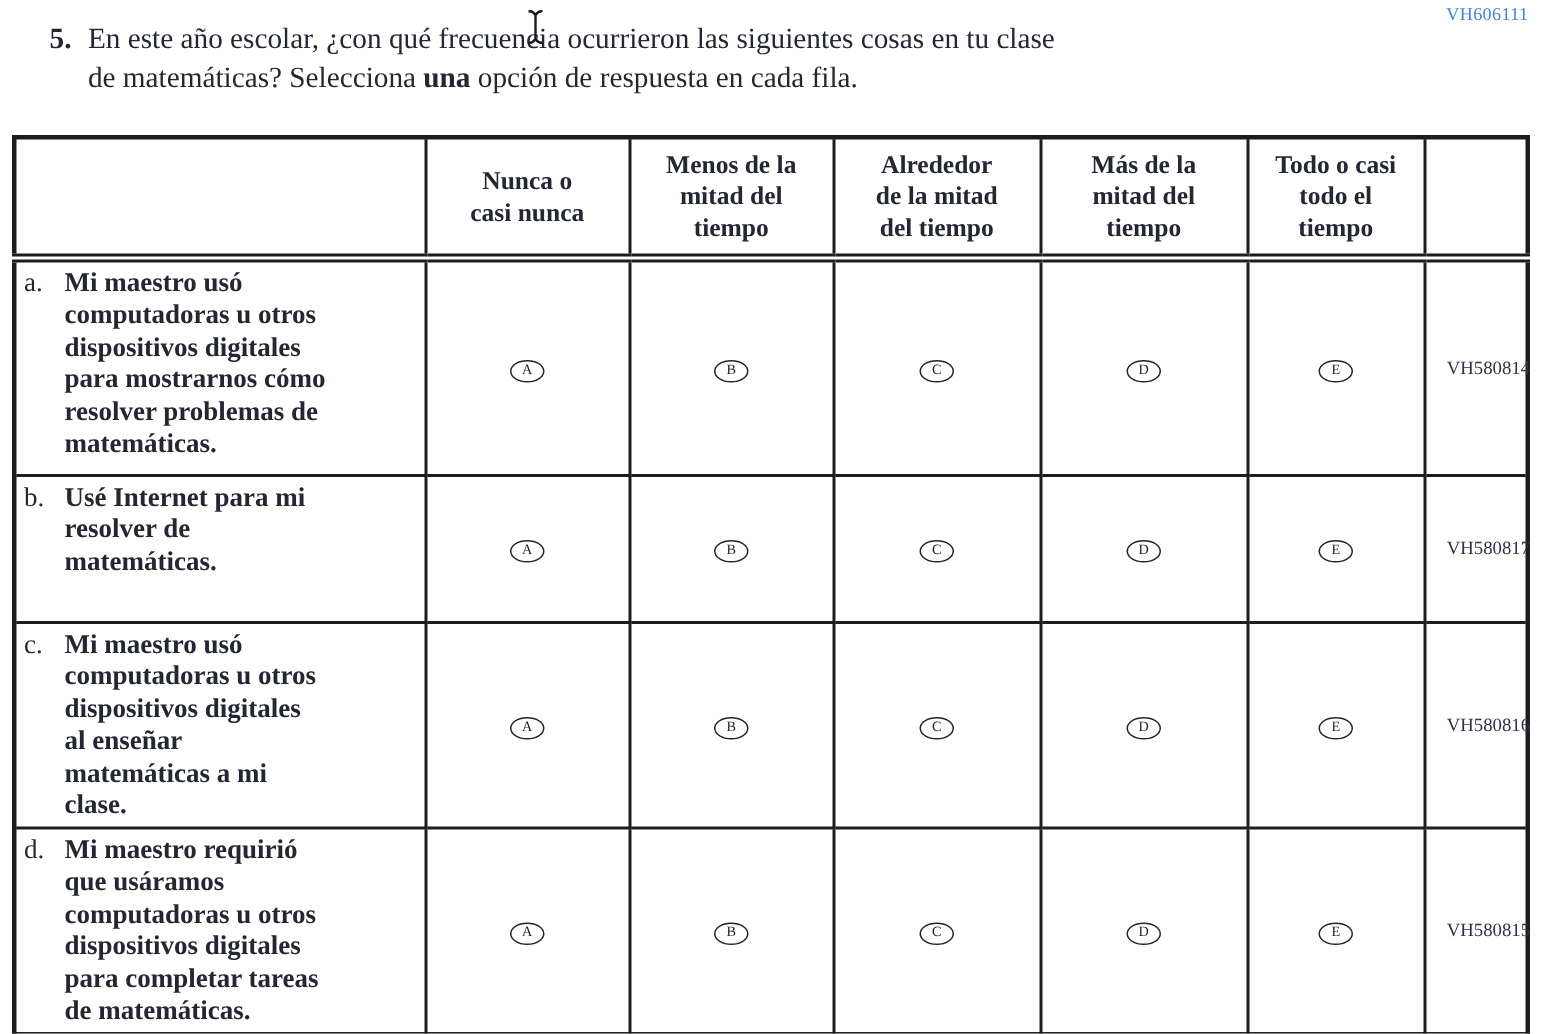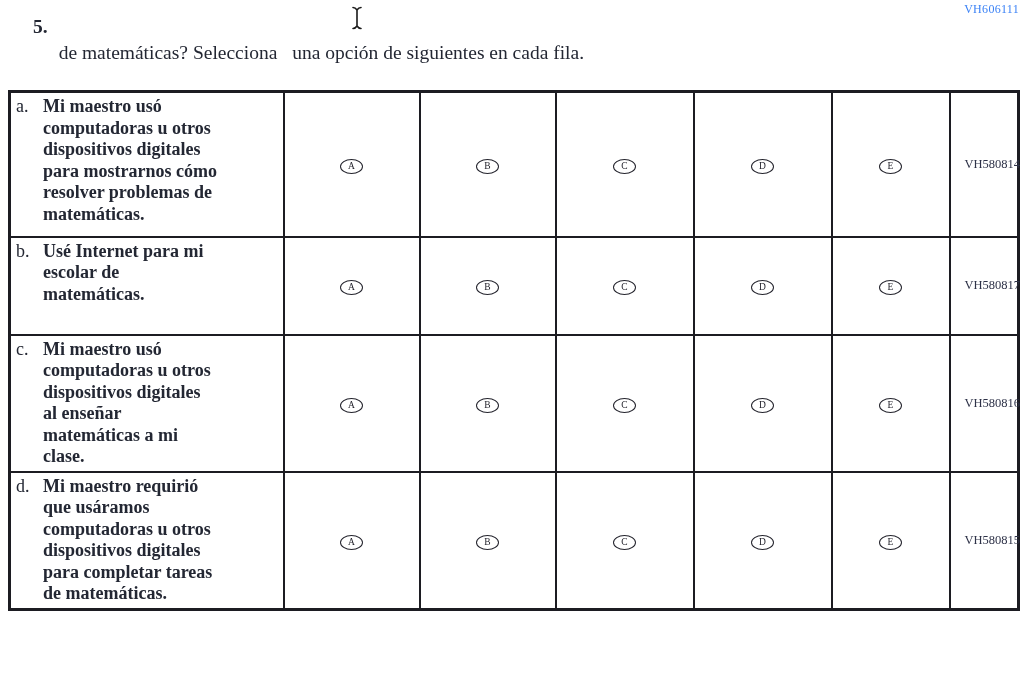--- a/index.html
+++ b/index.html
@@ -18,21 +18,21 @@
     font-size: 12px; color: #3b82f6; letter-spacing: 0.3px;
   }
 
   
   .question {
     position: absolute; left: 33px; top: 14px;
     font-size: 19.5px; line-height: 26px;
     display: flex;
   }
   .qnum { font-weight: bold; margin-right: 11px; }
-  .qtext b { font-weight: normal; margin-left: 10px; }
+  .qtext b { font-weight: bold; }
 
   
   .cursor {
     position: absolute; left: 350px; top: 6px;
     width: 14px; height: 24px; pointer-events: none;
   }
 
   
   table.matrix {
     position: absolute; left: 8px; top: 90px;
@@ -81,41 +81,59 @@
   }
 </style>
 </head>
 <body>
 
 <div class="form-code">VH606111</div>
 
 <div class="question">
   <span class="qnum">5.</span>
   <div class="qtext">
-    <br>
-    <span>de matemáticas? Selecciona </span><b>una</b><span> opción de siguientes en cada fila.</span>
+    <span>En este año escolar, ¿con qué frecuencia ocurrieron las siguientes cosas en tu clase</span><br>
+    <span>de matemáticas? Selecciona </span><b>una</b><span> opción de respuesta en cada fila.</span>
   </div>
 </div>
 
 <svg class="cursor" viewBox="0 0 14 24">
   <path d="M3 1.5 C5 1.5 6 2.5 7 4 C8 2.5 9 1.5 11 1.5 M7 4 L7 20 M3 22.5 C5 22.5 6 21.5 7 20 C8 21.5 9 22.5 11 22.5" stroke="#1a1a1a" stroke-width="1.6" fill="none" stroke-linecap="round"></path>
 </svg>
 
 <table class="matrix">
   <colgroup>
     <col style="width:274px">
       <col style="width:136px">
       <col style="width:136px">
     <col style="width:138px">
       <col style="width:138px">
       <col style="width:118px">
       <col style="width:69px">
   </colgroup>
 
   <tbody>
+      <tr class="r-head">
+    <th></th>
+    <th>Nunca o
+casi nunca</th>
+    <th>Menos de la
+mitad del
+tiempo</th>
+    <th>Alrededor
+de la mitad
+del tiempo</th>
+    <th>Más de la
+mitad del
+tiempo</th>
+    <th>Todo o casi
+todo el
+tiempo</th>
+    <th></th>
+  </tr>
 
   <tr class="r-a">
     <td class="stmt-cell">
       <div class="stmt">
         <span class="letter">a.</span>
         <span class="lines">Mi maestro usó
 computadoras u otros
 dispositivos digitales
 para mostrarnos cómo
 resolver problemas de
@@ -138,21 +156,21 @@
             <span class="bubble-letter">E</span>
           </span></td>
     <td class="code-cell">VH580814</td>
   </tr>
 
   <tr class="r-b">
     <td class="stmt-cell">
       <div class="stmt">
         <span class="letter">b.</span>
         <span class="lines">Usé Internet para mi
-escolar de
+resolver de
 matemáticas.</span>
       </div>
     </td>
     <td class="opt-cell"><span class="bubble">
             <span class="bubble-letter">A</span>
           </span></td>
     <td class="opt-cell"><span class="bubble">
             <span class="bubble-letter">B</span>
           </span></td>
     <td class="opt-cell"><span class="bubble">

